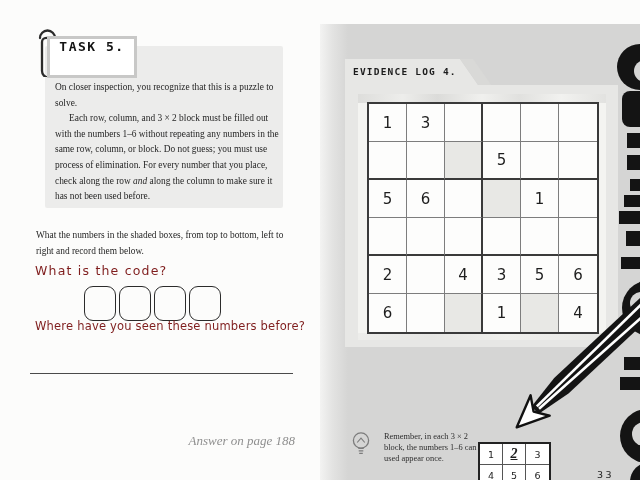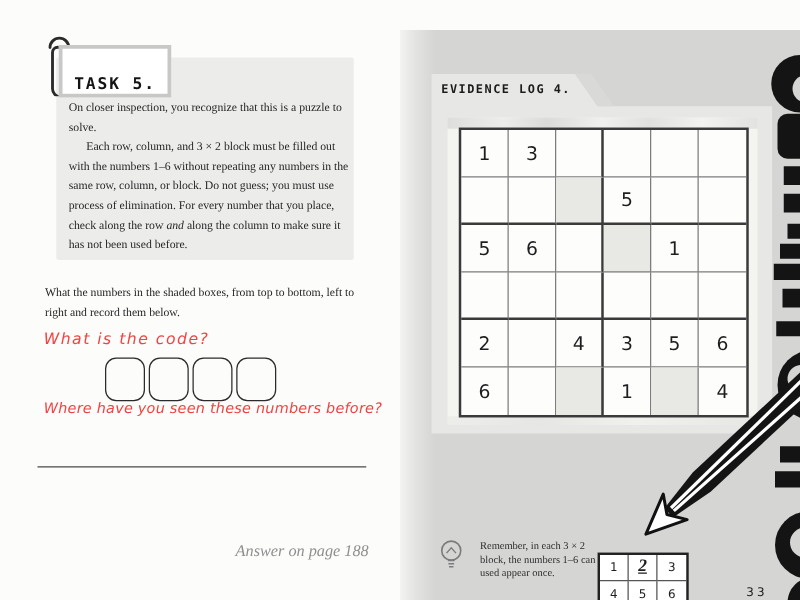--- a/index.html
+++ b/index.html
@@ -4,27 +4,27 @@
 <style>
   html,body{margin:0;padding:0;}
   body{width:640px;height:480px;position:relative;overflow:hidden;
        background:#fcfcfb;font-family:"Liberation Serif",serif;}
   .abs{position:absolute;}
 
   
   #left-page{position:absolute;left:0;top:0;width:320px;height:480px;background:#fcfcfb;}
   #task-card{position:absolute;left:45px;top:46px;width:238px;height:162px;background:#ececeb;border-radius:2px;}
   #task-box{position:absolute;left:47px;top:36px;width:84px;height:36px;background:#ffffff;
-            border:3px solid #c8c8c7;display:flex;align-items:flex-end;justify-content:center;}
+            border:3px solid #c8c8c7;display:flex;align-items:flex-start;justify-content:center;}
   #task-box span{font-family:"DejaVu Sans Mono",monospace;font-weight:bold;font-size:13px;letter-spacing:1.5px;color:#141414;}
   #card-text{position:absolute;left:55px;top:80px;width:230px;font-size:9.4px;line-height:15.6px;color:#262626;}
   #card-text p{margin:0;}
   #card-text p.indent{text-indent:14px;}
   #instruction{position:absolute;left:36px;top:228px;width:254px;font-size:9.4px;line-height:15.6px;color:#262626;}
-  .handhead{font-family:"DejaVu Sans",sans-serif;color:#ef4444;white-space:nowrap;font-style:italic;}
+  .handhead{font-family:"DejaVu Sans",sans-serif;color:#7f1d1d;white-space:nowrap;}
   #question-code{position:absolute;left:35px;top:263px;font-size:12.5px;letter-spacing:1.2px;}
   #code-boxes{position:absolute;left:84px;top:286px;display:flex;gap:3px;}
   .codebox{width:30px;height:33px;border:1.6px solid #2b2b2b;border-radius:9px;background:transparent;}
   #question-seen{position:absolute;left:35px;top:319px;font-size:11.5px;letter-spacing:0.2px;}
   #answer-line{position:absolute;left:30px;top:373px;width:263px;border-top:1.2px solid #4a4a4a;height:0;}
   #answer-ref{position:absolute;left:100px;top:433px;width:195px;text-align:right;
               font-style:italic;font-size:13px;color:#8f8f8f;}
   #page-num-left{position:absolute;left:28px;top:447px;font-family:"DejaVu Sans",sans-serif;
                  font-size:9.5px;letter-spacing:2.5px;color:#1e1e1e;margin-top:38px;}
 

